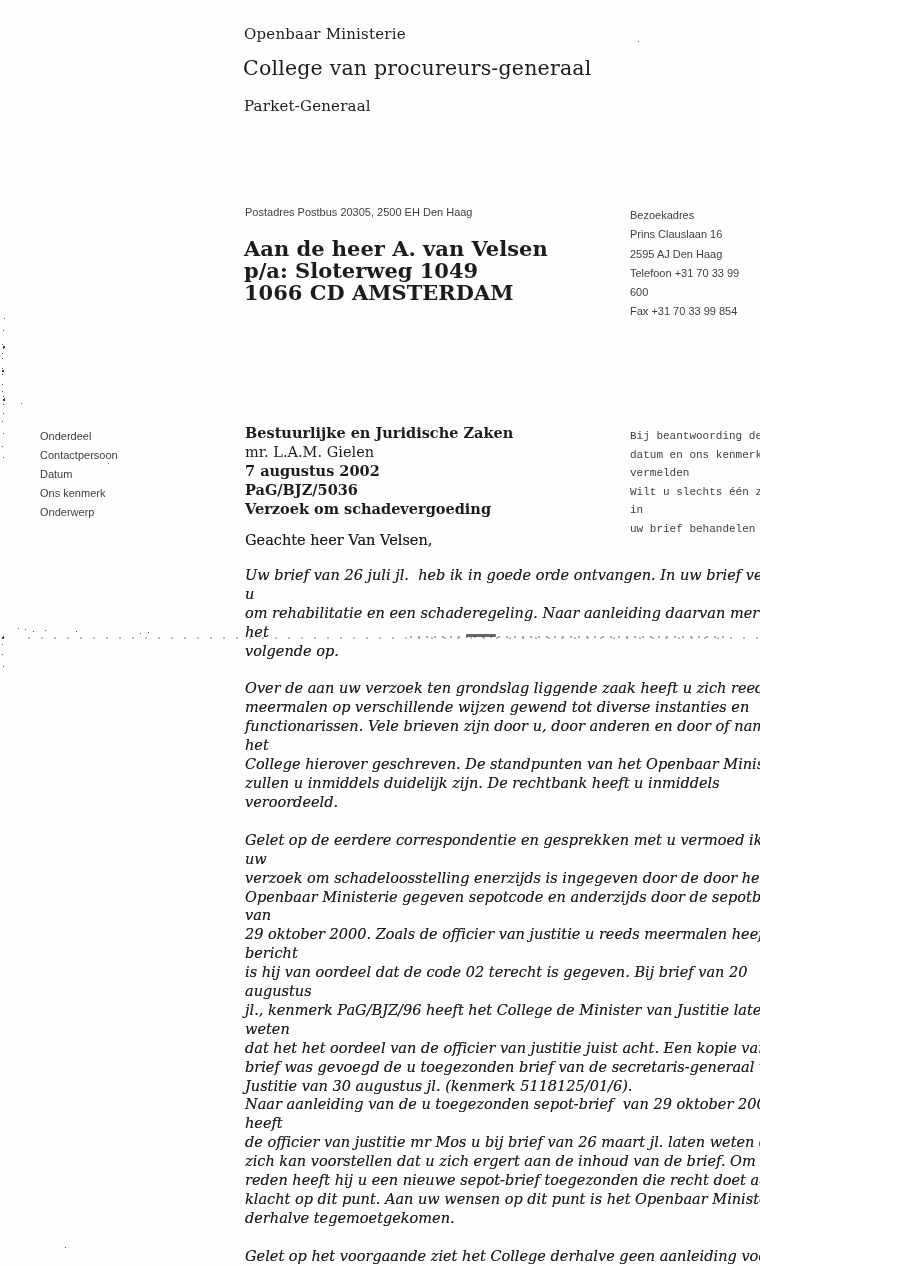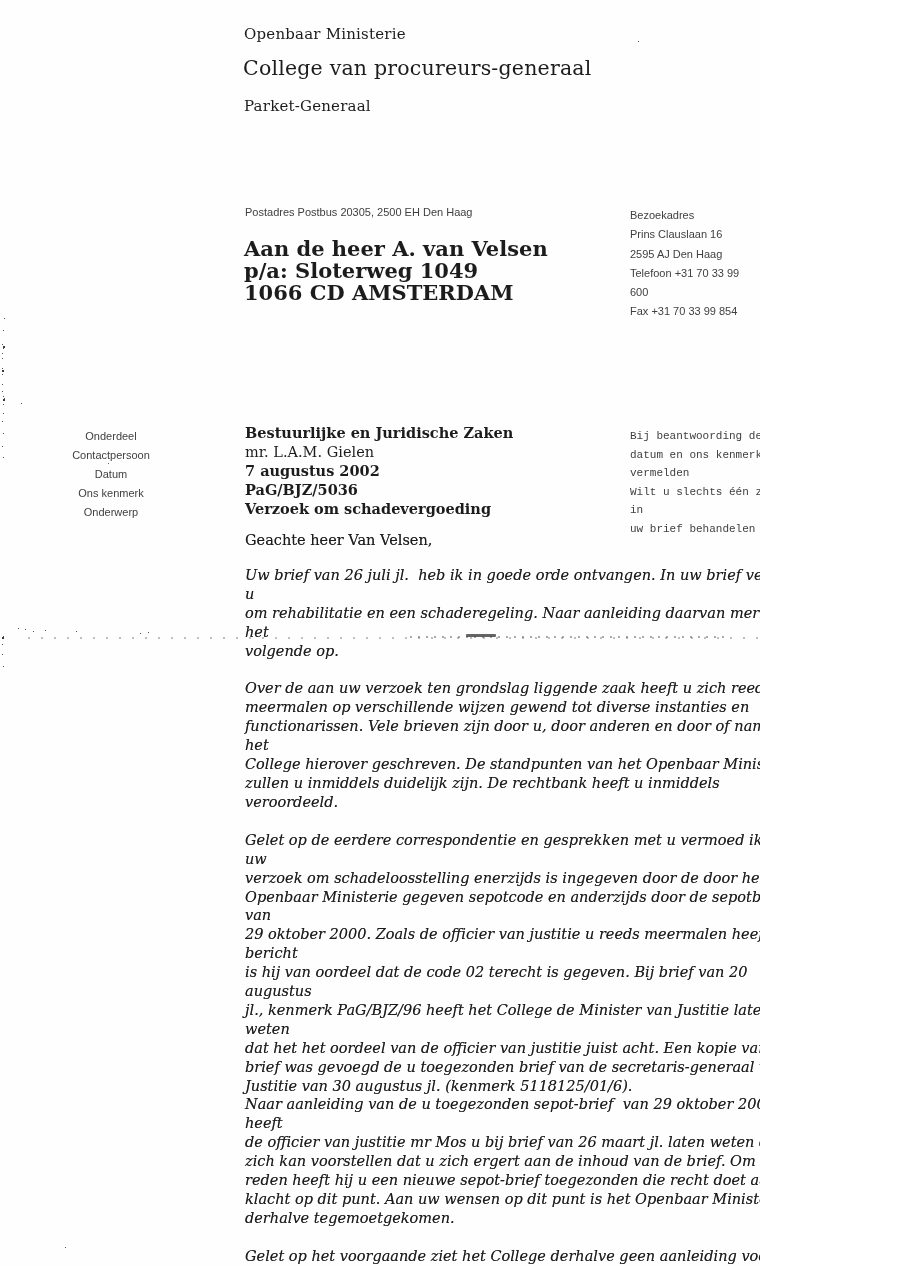--- a/index.html
+++ b/index.html
@@ -14,21 +14,21 @@
   .org   { position:absolute; left:244px; top:25px;  font-size:15px; letter-spacing:.2px; }
   .title { position:absolute; left:243px; top:56px;  font-size:20.5px; letter-spacing:.2px; }
   .dept  { position:absolute; left:244px; top:97px;  font-size:15px; letter-spacing:.2px; }
 
   
   .postal { position:absolute; left:245px; top:206px; font-size:11px; color:#404040;text-align:center; }
   .recipient { position:absolute; left:244px; top:238px; font-size:21px; line-height:22px; font-weight:600; }
   .visit { position:absolute; left:630px; top:206px; font-size:11px; line-height:19.3px; color:#404040; }
 
   
-  .meta-labels { position:absolute; left:40px; top:427px; width:142px; text-align:center;
+  .meta-labels { position:absolute; left:40px; top:427px; width:142px; text-align:left;
                  font-size:11px; line-height:18.9px; color:#404040; }
   .meta-values { position:absolute; left:245px; top:424px; font-size:14.5px; line-height:18.9px; }
   .meta-values .b { font-weight:bold; }
   .note { position:absolute; left:630px; top:427px; width:170px; font-size:11px;
           line-height:18.6px; color:#404040; white-space:pre-line;font-family:Liberation Mono, monospace; }
 
   
   .body { position:absolute; left:245px; top:531px; width:568px;
           font-size:14.5px; line-height:18.9px; text-shadow:0 0 .35px rgba(10,10,10,.55); }
   .body .salutation { margin:0 0 16px 0; }

